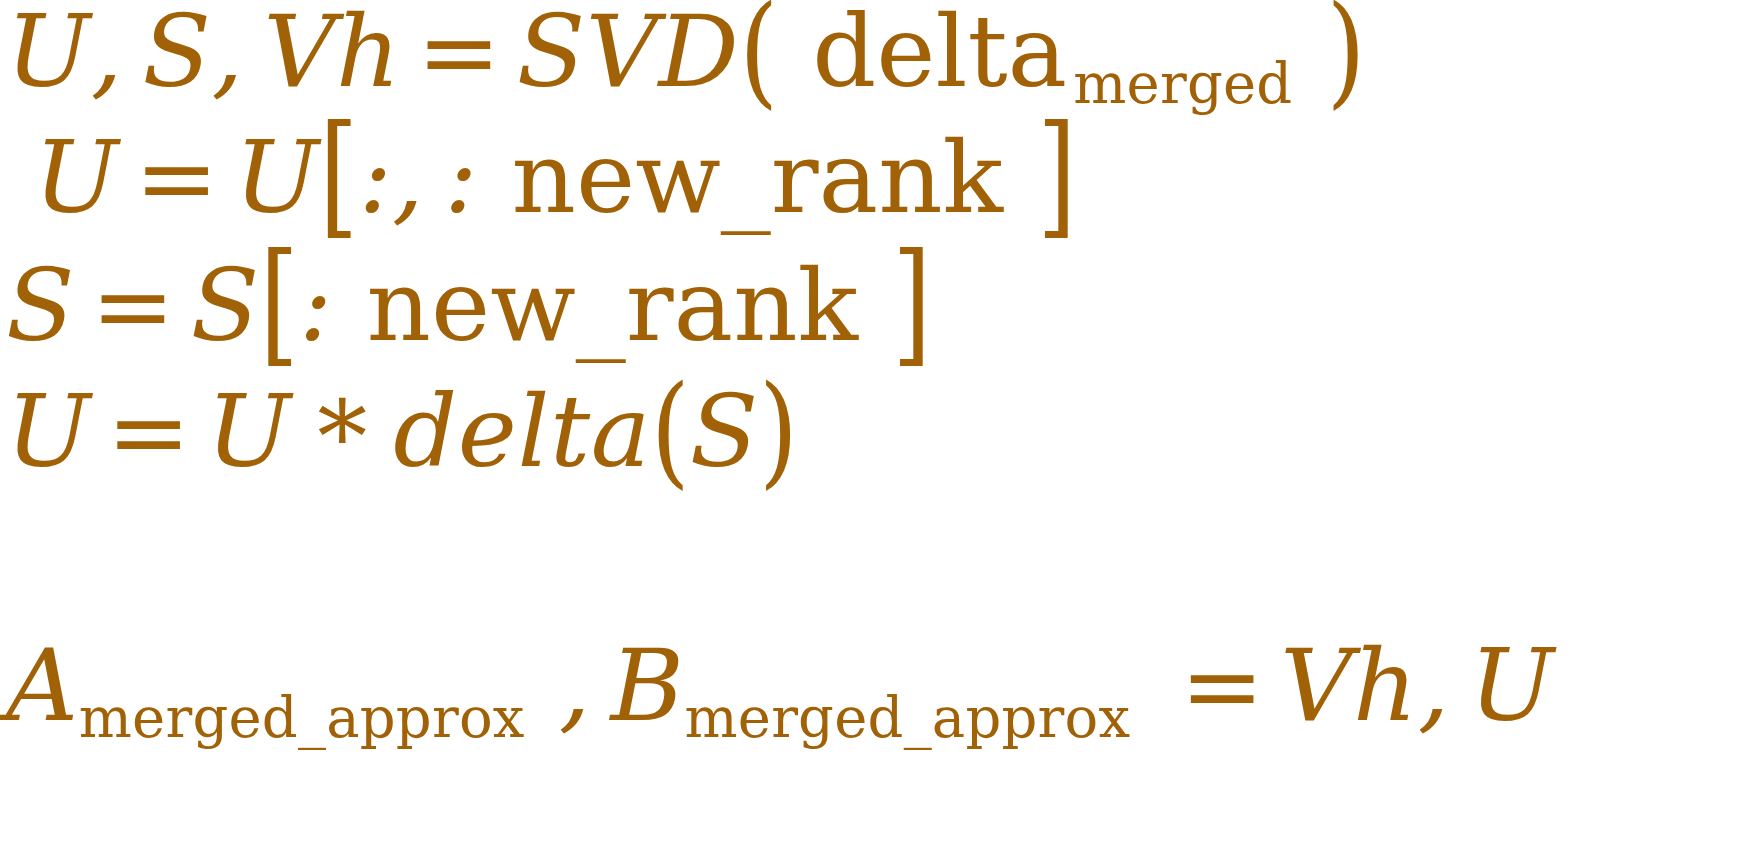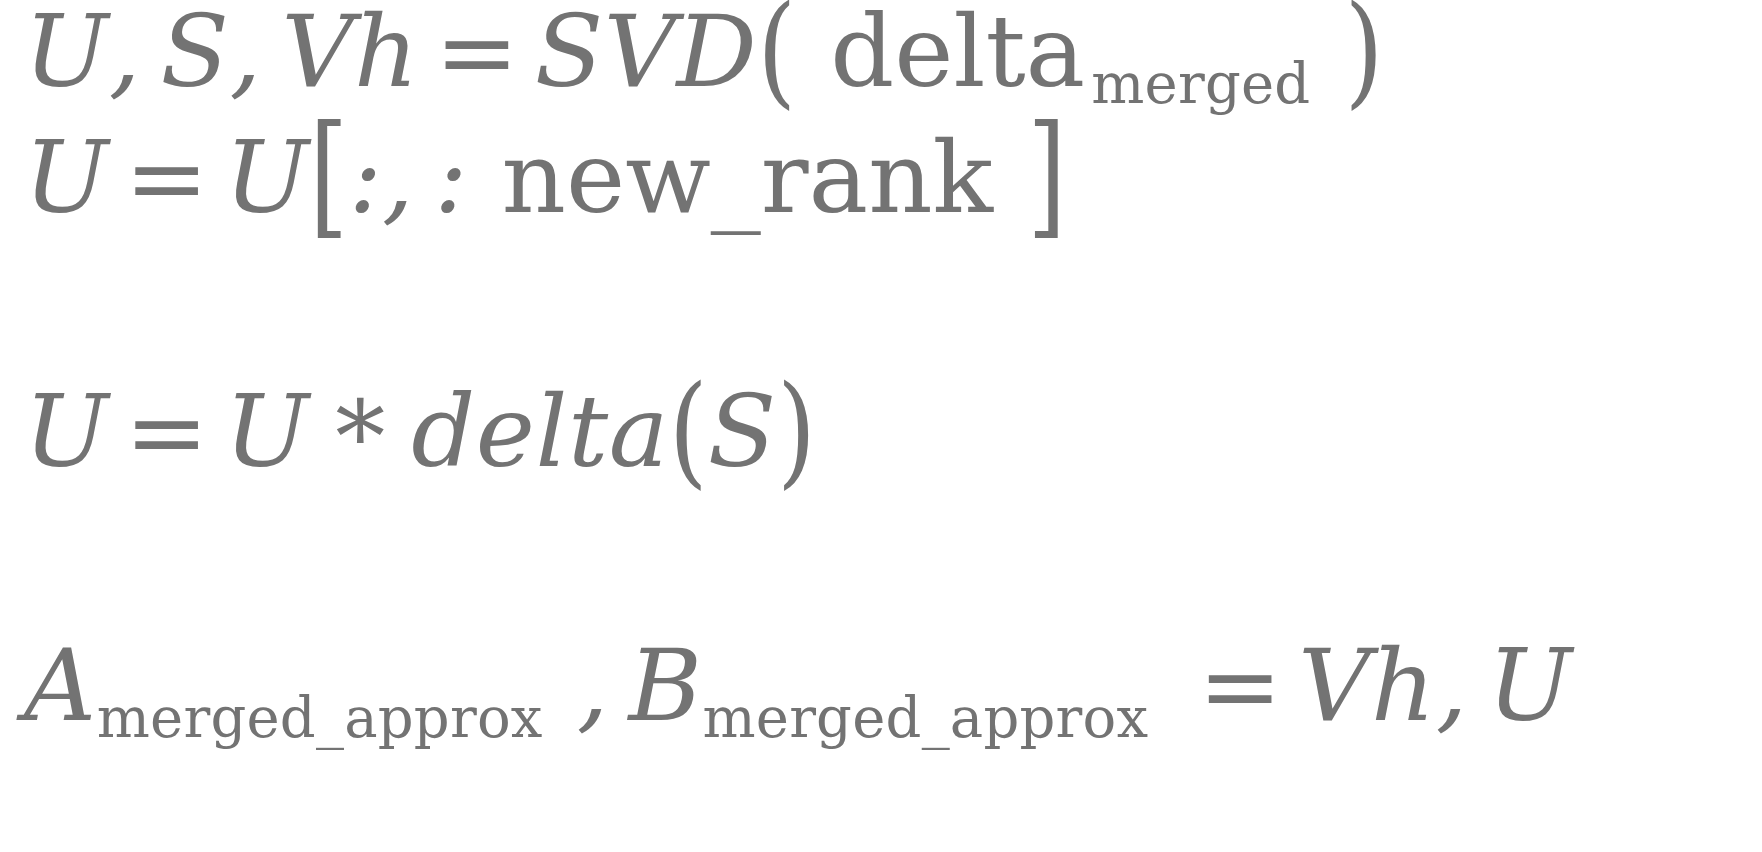--- a/index.html
+++ b/index.html
@@ -15,30 +15,30 @@
     background: #ffffff;
     overflow: hidden;
     font-family: "DejaVu Serif", "Liberation Serif", serif;
     color: #000000;
     -webkit-font-smoothing: antialiased;
   }
 
   
   .eq-line {
     position: absolute;
-    left: 24px;
+    left: 6px;
     white-space: nowrap;
     line-height: 1;
     font-size: 104px;
-    color: #737373;
+    color: #a16207;
   }
 
   
   .eq-line.l1 { top: 2px;   font-size: 100px; }
-  .eq-line.l2 { top: 128px; font-size: 100px; }
+  .eq-line.l2 { top: 128px; font-size: 100px; margin-left: 28px; }
   .eq-line.l3 { top: 256px; font-size: 100px; }
   .eq-line.l4 { top: 382px; font-size: 100px; }
   .eq-line.l5 { top: 508px; font-size: 100px; }
   .eq-line.l6 { top: 636px; font-size: 100px; }
 
   
   .mi {                     
     font-style: italic;
     font-family: "DejaVu Serif", "Liberation Serif", serif;
     letter-spacing: 0.005em;
@@ -100,20 +100,23 @@
 <div id="equation-block">
 
   <div class="eq-line l1">
     <span class="mi">U</span><span class="mpunct">,</span><span class="thinsp"></span><span class="mi">S</span><span class="mpunct">,</span><span class="thinsp"></span><span class="mi">V</span><span class="mi">h</span><span class="mrel">=</span><span class="mi">S</span><span class="mi">V</span><span class="mi">D</span><span class="mparen">(</span><span class="medsp"></span><span class="mtext">delta</span><span class="msub-gap"></span><span class="msub">merged</span><span class="medsp"></span><span class="mparen">)</span>
   </div>
 
   <div class="eq-line l2">
     <span class="mi">U</span><span class="mrel">=</span><span class="mi">U</span><span class="mbracket">[</span><span class="mo">:</span><span class="mpunct">,</span><span class="thinsp"></span><span class="mo">:</span><span class="medsp"></span><span class="mtext">new_rank</span><span class="medsp"></span><span class="mbracket">]</span>
   </div>
 
+  <div class="eq-line l3">
+    <span class="mi">S</span><span class="mrel">=</span><span class="mi">S</span><span class="mbracket">[</span><span class="mo">:</span><span class="medsp"></span><span class="mtext">new_rank</span><span class="medsp"></span><span class="mbracket">]</span>
+  </div>
 
   <div class="eq-line l4">
     <span class="mi">U</span><span class="mrel">=</span><span class="mi">U</span><span class="thinsp"></span><span class="mstar">*</span><span class="thinsp"></span><span class="mi">delta</span><span class="mparen">(</span><span class="mi">S</span><span class="mparen">)</span>
   </div>
 
 
   <div class="eq-line l6">
     <span class="mi">A</span><span class="msub">merged_approx</span><span class="medsp"></span><span class="mpunct">,</span><span class="thinsp"></span><span class="mi">B</span><span class="msub">merged_approx</span><span class="medsp"></span><span class="mrel">=</span><span class="mi">V</span><span class="mi">h</span><span class="mpunct">,</span><span class="thinsp"></span><span class="mi">U</span>
   </div>
 

